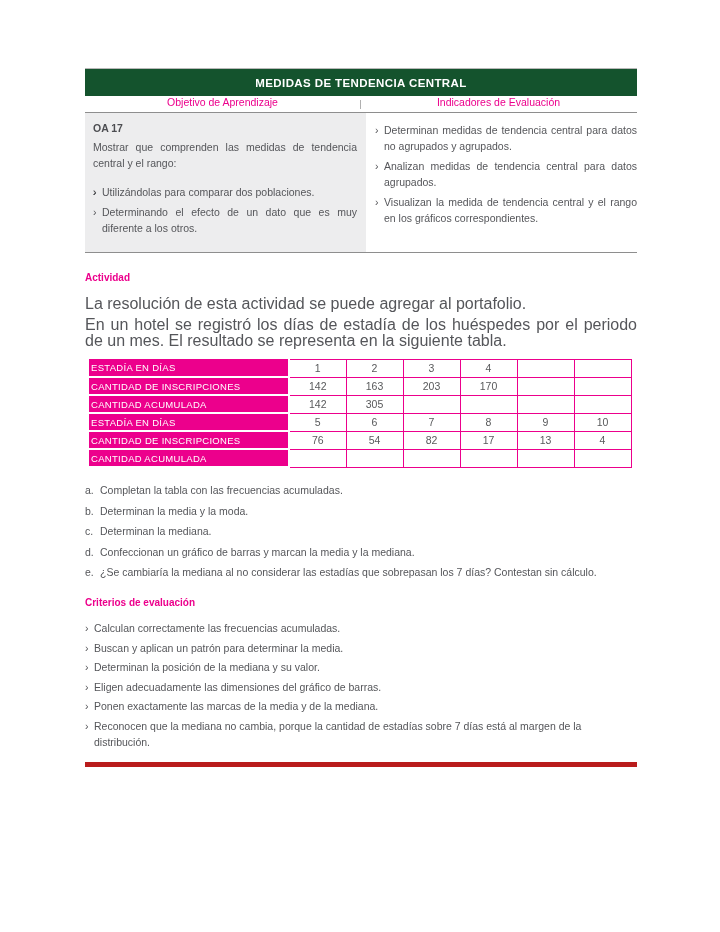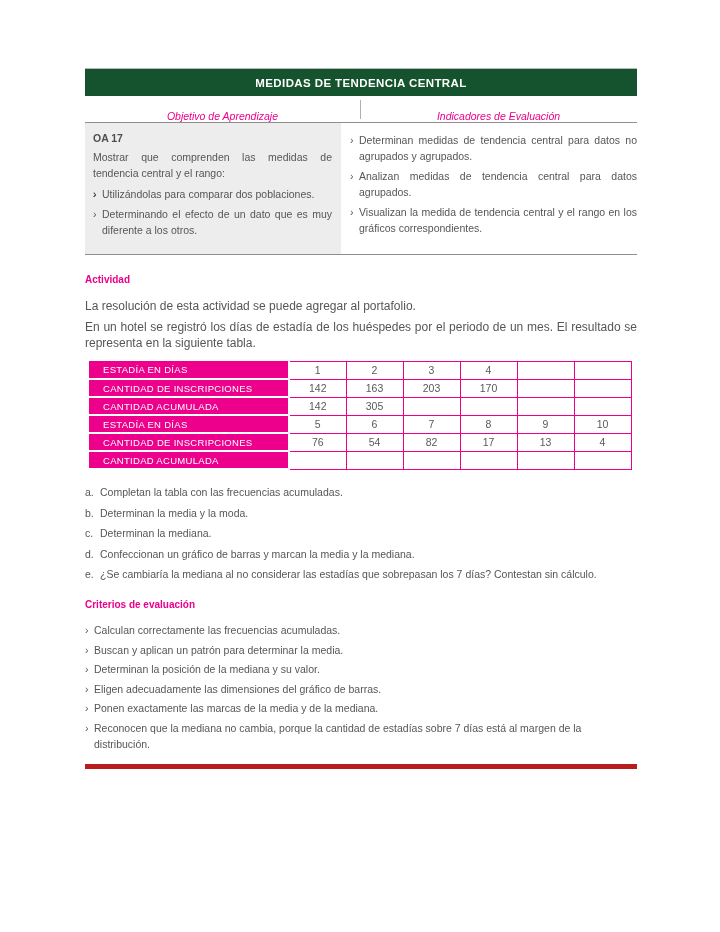--- a/index.html
+++ b/index.html
@@ -17,64 +17,64 @@
     background: #14532d; height: 28px;
     display: flex; align-items: center; justify-content: center;
     border-top: 1px solid #b8b8b8;
   }
   .title-bar span {
     color: #ffffff; font-size: 11.5px; font-weight: bold; letter-spacing: 0.4px;
   }
 
   
   .col-headers {
-    height: 27px; display: flex; align-items: flex-end;
-    border-bottom: 1px solid #8e8e8e; position: relative; font-style: italic;
+    height: 17px; display: flex; align-items: flex-start;
+    border-bottom: 1px solid #8e8e8e; position: relative;
   }
   .col-header { color: #ec008c; font-size: 10.5px; text-align: center; }
   .col-header.left  { width: 275px; }
   .col-header.right { flex: 1; }
   .col-divider {
     position: absolute; left: 275px; top: 4px; bottom: 3px;
     width: 1px; background: #b0b0b0;
   }
 
   
   .columns { display: flex; border-bottom: 1px solid #8e8e8e; }
   .col-left {
-    width: 256px; background: #ededee;
+    width: 281px; background: #ededee;
     padding: 9px 9px 12px 8px;
   }
   .col-right { flex: 1; padding: 9px 0 12px 9px; }
 
   .oa-code { font-weight: bold; color: #4d4e52; font-size: 10.5px; margin-bottom: 5px; }
-  .intro { font-size: 10.5px; line-height: 16px; text-align: justify; margin-bottom: 5px; }
+  .intro { font-size: 10.5px; line-height: 16px; text-align: justify; margin-bottom: 13px; }
 
   .bullet {
     position: relative; padding-left: 9px;
     font-size: 10.5px; line-height: 16px;
     text-align: justify; margin-bottom: 4px;
   }
   .bullet .bm { position: absolute; left: 0; top: 0; }
 
   
   .section-heading {
     color: #ec008c; font-weight: bold; font-size: 10px;
   }
   .activity { margin-top: 19px; }
   .activity .section-heading { margin-bottom: 13px; }
-  .activity p { font-size: 12px; line-height: 16.5px; margin-bottom: 4px; text-align: justify; }
+  .activity p { font-size: 16px; line-height: 16.5px; margin-bottom: 4px; text-align: justify; }
 
   
   table.freq { border-collapse: collapse; margin: 9px 4px 0 4px; }
   table.freq td { height: 18px; }
   td.lbl {
     background: #ec008c; color: #ffffff;
     font-size: 9.5px; letter-spacing: 0.3px;
-    width: 200px; padding-left: 14px;
+    width: 200px; padding-left: 2px;
     border-bottom: 2px solid #ffffff; border-right: 2px solid #ffffff;
   }
   td.val {
     width: 57px; border: 1px solid #ec008c;
     text-align: center; font-size: 10.5px; color: #58595b;
   }
 
   
   .tasks { margin-top: 14px; }
   .task {

